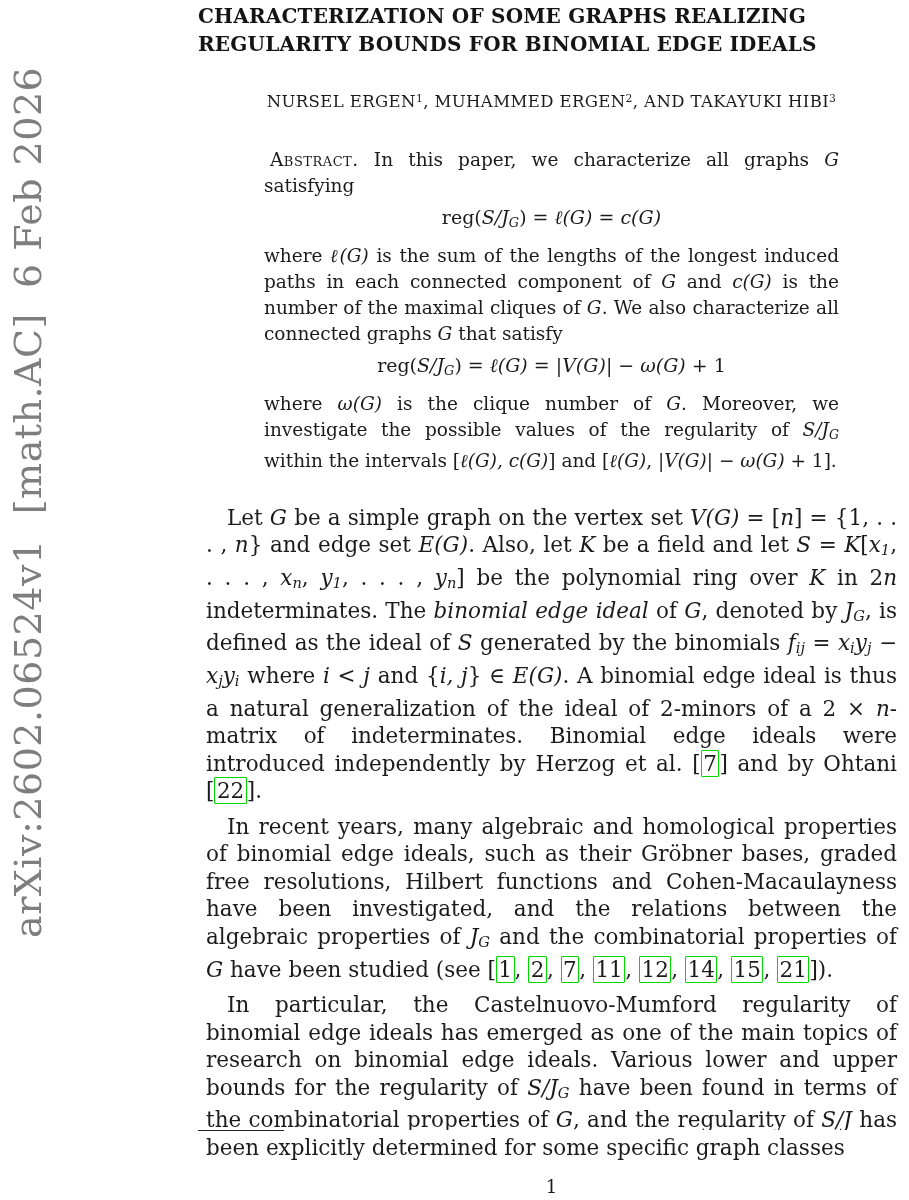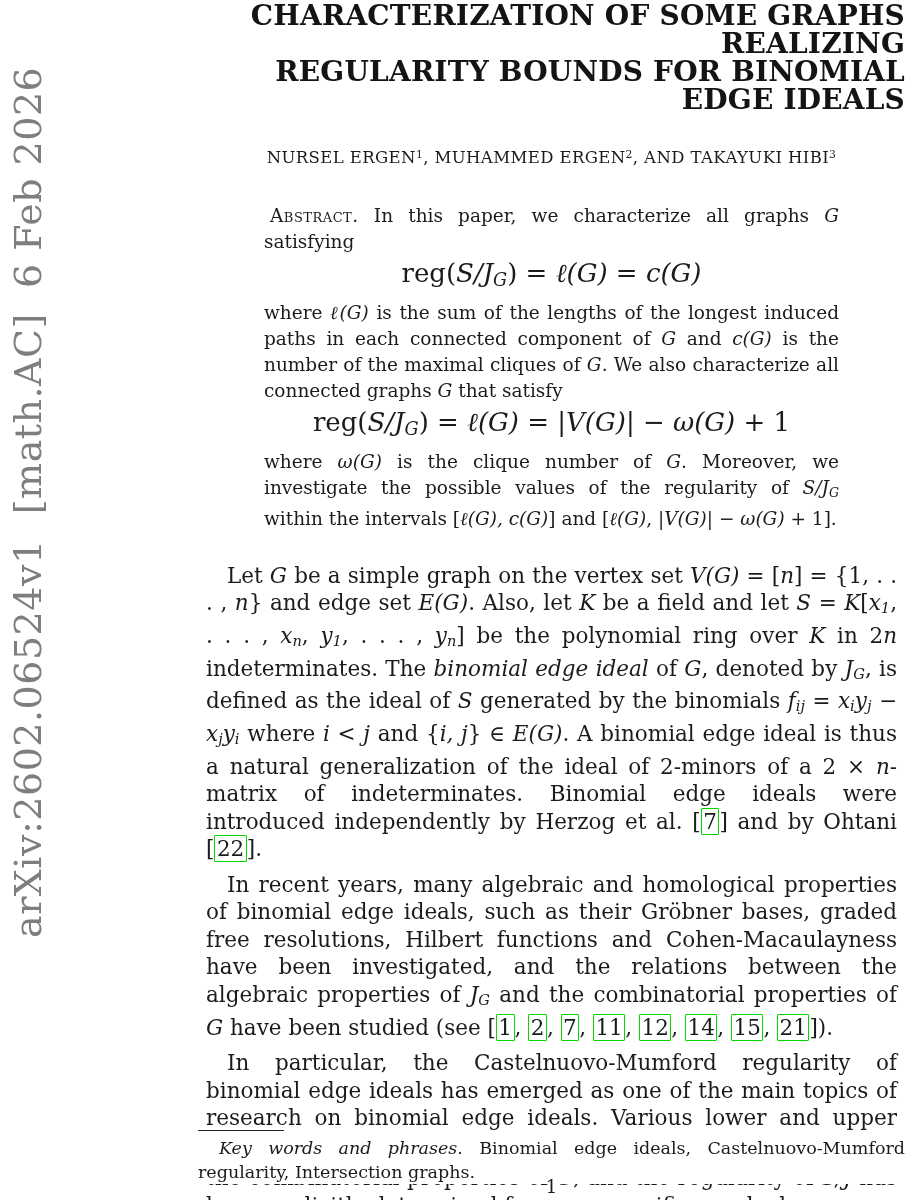--- a/index.html
+++ b/index.html
@@ -21,23 +21,23 @@
     white-space:pre;
     letter-spacing:0.5px;
   }
   .content{
     position:absolute;
     left:198px;top:0;
     width:707px;
   }
   .title{
     margin-top:2px;
-    text-align:right;
+    text-align:left;
     font-weight:bold;
-    font-size:28px;
+    font-size:20px;
     line-height:28px;
     letter-spacing:0.2px;
     color:#141414;
   }
   .authors{
     margin-top:34px;
     text-align:center;
     font-size:16.5px;
     letter-spacing:0.4px;
   }
@@ -47,21 +47,21 @@
     font-size:18.5px;
     line-height:26px;
     text-align:justify;
   }
   .abstract p{margin:0;}
   .abstract .first{text-indent:6px;}
   .sc{font-variant:small-caps;letter-spacing:0.5px;}
   .equation{
     text-align:center;
     margin:6px 0 8px 0;
-    font-size:26px;
+    font-size:19px;
     line-height:24px;
     text-indent:0;
   }
   .m{font-style:italic;}
   .s{font-style:italic;font-size:0.68em;vertical-align:-0.22em;}
   .c{
     border:1.5px solid var(--cite,#00d800);
     padding:0 1.5px;
     border-radius:1px;
   }
@@ -134,18 +134,17 @@
       <p class="indent"><span>Let </span><span class="m">G</span><span> be a simple graph on the vertex set </span><span class="m">V(G)</span><span> = [</span><span class="m">n</span><span>] = {1, . . . , </span><span class="m">n</span><span>} and edge set </span><span class="m">E(G)</span><span>. Also, let </span><span class="m">K</span><span> be a field and let </span><span class="m">S</span><span> = </span><span class="m">K</span><span>[</span><span class="m">x</span><span class="s">1</span><span>, . . . , </span><span class="m">x</span><span class="s">n</span><span>, </span><span class="m">y</span><span class="s">1</span><span>, . . . , </span><span class="m">y</span><span class="s">n</span><span>] be the polynomial ring over </span><span class="m">K</span><span> in 2</span><span class="m">n</span><span> indeterminates.  The </span><span class="m">binomial edge ideal</span><span> of </span><span class="m">G</span><span>, denoted by </span><span class="m">J</span><span class="s">G</span><span>, is defined as the ideal of </span><span class="m">S</span><span> generated by the binomials </span><span class="m">f</span><span class="s">ij</span><span> = </span><span class="m">x</span><span class="s">i</span><span class="m">y</span><span class="s">j</span><span> − </span><span class="m">x</span><span class="s">j</span><span class="m">y</span><span class="s">i</span><span> where </span><span class="m">i &lt; j</span><span> and {</span><span class="m">i, j</span><span>} ∈ </span><span class="m">E(G)</span><span>.  A binomial edge ideal is thus a natural generalization of the ideal of 2-minors of a 2 × </span><span class="m">n</span><span>-matrix of indeterminates.  Binomial edge ideals were introduced independently by Herzog et al. [</span><span class="c">7</span><span>] and by Ohtani [</span><span class="c">22</span><span>].</span></p>
       <p class="indent"><span>In recent years, many algebraic and homological properties of binomial edge ideals, such as their Gröbner bases, graded free resolutions, Hilbert functions and Cohen-Macaulayness have been investigated, and the relations between the algebraic properties of </span><span class="m">J</span><span class="s">G</span><span> and the combinatorial properties of </span><span class="m">G</span><span> have been studied (see [</span><span class="c">1</span><span>, </span><span class="c">2</span><span>, </span><span class="c">7</span><span>, </span><span class="c">11</span><span>, </span><span class="c">12</span><span>, </span><span class="c">14</span><span>, </span><span class="c">15</span><span>, </span><span class="c">21</span><span>]).</span></p>
       <p class="indent"><span>In particular, the Castelnuovo-Mumford regularity of binomial edge ideals has emerged as one of the main topics of research on binomial edge ideals. Various lower and upper bounds for the regularity of </span><span class="m">S/J</span><span class="s">G</span><span> have been found in terms of the combinatorial properties of </span><span class="m">G</span><span>, and the regularity of </span><span class="m">S/J</span><span> has been explicitly determined for some specific graph classes </span></p>
 
     </div>
 
   </div>
 
   <div class="footnote">
     <div class="footnote-rule"></div>
-    <p><span class="kw-label">Key words and phrases.</span><span>  Binomial edge ideals, Castelnuovo-Mumford regularity, Intersection graphs.</span></p>
   </div>
 
   <div class="page-number">1</div>
 
 </div>
 
 </body></html>

